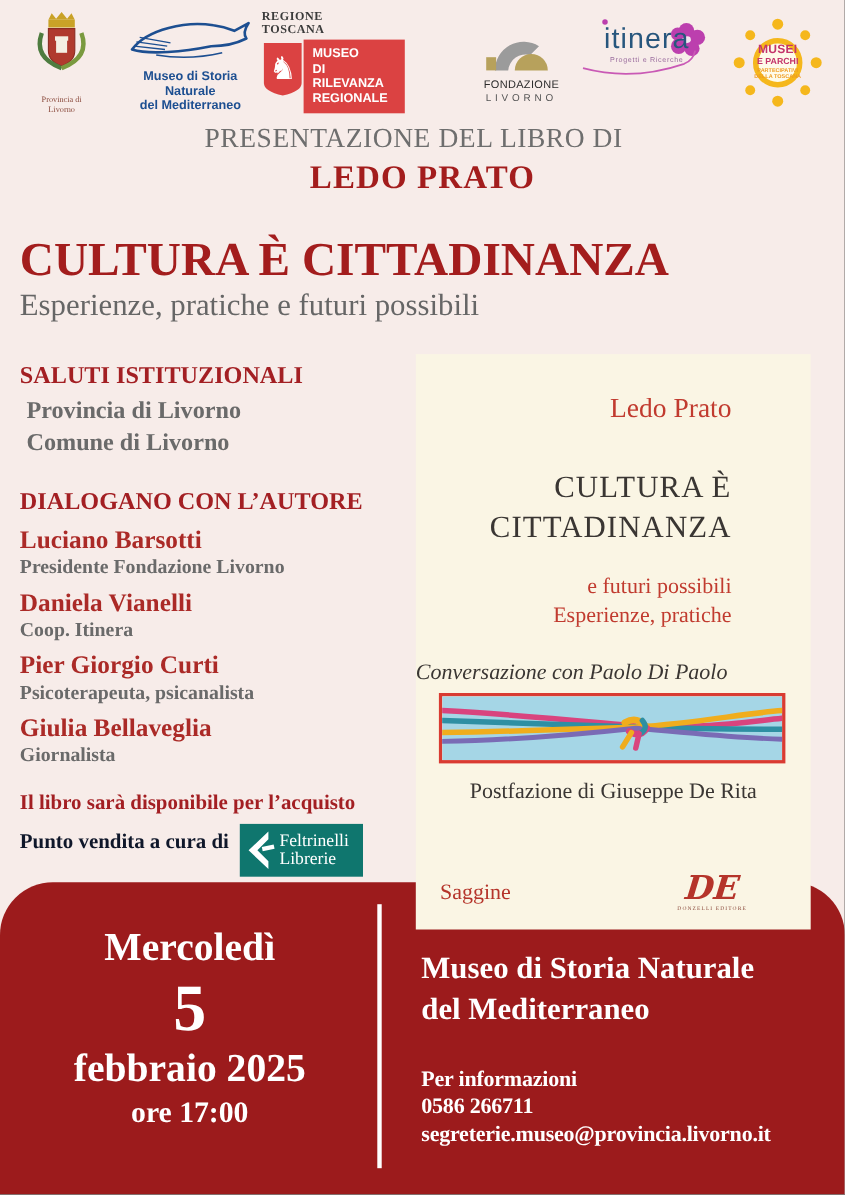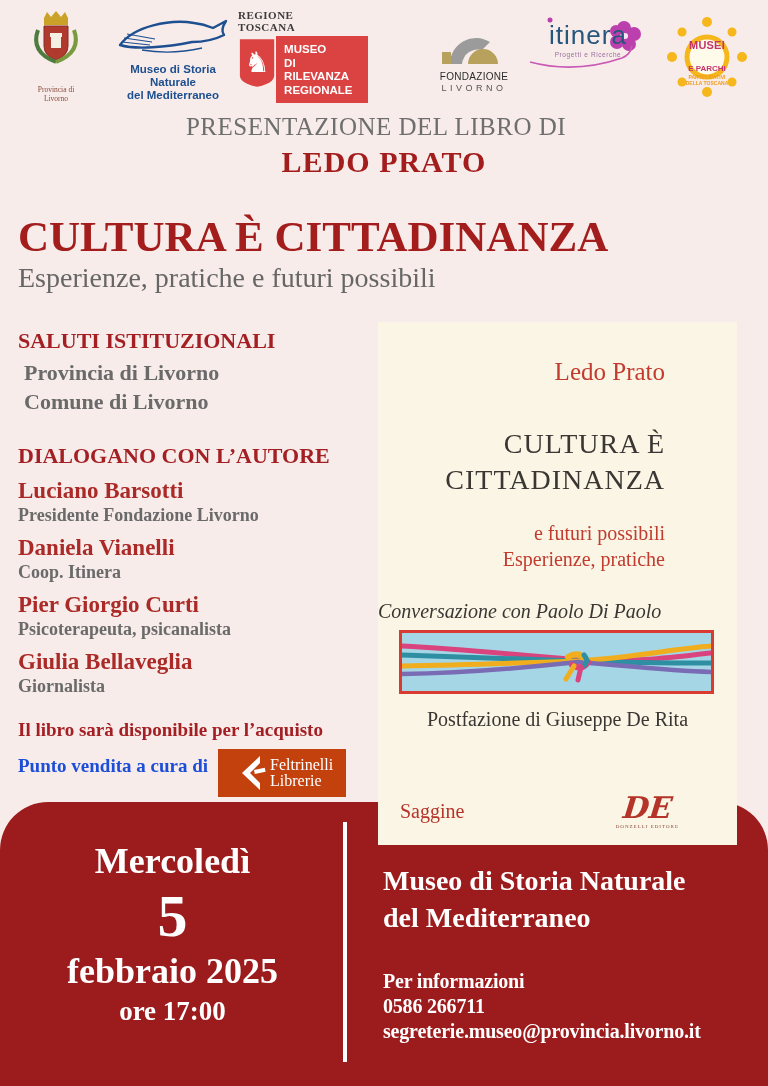--- a/index.html
+++ b/index.html
@@ -23,43 +23,43 @@
   .fondazione{left:424px;top:16px;width:100px;}
   .fond-text{font-family:"Liberation Sans",sans-serif;margin-top:1px;}
   .fond-line1{font-size:10px;font-weight:normal;color:#2b2b2b;letter-spacing:.3px;}
   .fond-line2{font-size:9px;color:#555;letter-spacing:3.5px;margin-top:1px;}
   .itinera{left:528px;top:22px;width:120px;}
   .itinera-word{font-family:"Liberation Sans",sans-serif;font-size:26px;color:#27567d;letter-spacing:1px;position:relative;line-height:26px;}
   .itinera-tag{font-family:"Liberation Sans",sans-serif;font-size:6.5px;color:#9b6d9e;letter-spacing:.6px;margin-top:3px;}
   .sun{left:664px;top:14px;width:86px;}
   .sun-text{position:absolute;left:0;top:26px;width:86px;text-align:center;font-family:"Liberation Sans",sans-serif;}
   .sun-l1{font-size:11px;font-weight:bold;color:#c4356b;letter-spacing:.2px;line-height:11px;}
-  .sun-l2{font-size:8px;font-weight:bold;color:#c4356b;line-height:9px;margin-top:13px;}
+  .sun-l2{font-size:8px;font-weight:bold;color:#c4356b;line-height:9px;}
   .sun-l3{font-size:5px;font-weight:bold;color:#ef9c20;line-height:6px;margin-top:1px;}
   .sun-l4{font-size:5px;font-weight:bold;color:#ef9c20;line-height:6px;}
   
   .kicker{position:absolute;top:113px;left:0;width:752px;text-align:center;
     font-size:25px;color:#6e6e6e;letter-spacing:.5px;}
   .author-line{position:absolute;top:145px;left:0;width:768px;text-align:center;
     font-size:30px;font-weight:bold;color:#a31d1d;letter-spacing:1px;}
   .main-title{position:absolute;left:18px;top:212px;font-size:43px;font-weight:bold;
     color:#a31d1d;letter-spacing:0;white-space:nowrap;}
   .main-sub{position:absolute;left:18px;top:262px;font-size:28px;color:#666;}
   
   .left-col{position:absolute;left:18px;top:328px;width:358px;}
   .sec-head{font-size:22px;font-weight:bold;color:#a31f23;margin:0 0 4px 0;}
   .sec-item{font-size:22px;font-weight:bold;color:#6a6a6a;padding-left:6px;line-height:29px;}
   .gap1{height:27px;}
   .speaker{margin-top:9px;}
   .speaker-name{font-size:23px;font-weight:bold;color:#ab2a27;line-height:26px;}
   .speaker-role{font-size:18px;font-weight:bold;color:#6a6a6a;line-height:22px;}
   .vendita1{font-size:19px;font-weight:bold;color:#a31f23;margin-top:22px;white-space:nowrap;}
   .vendita-row{display:flex;align-items:flex-start;margin-top:8px;}
-  .vendita2{font-size:19px;font-weight:bold;color:#1d4ed8;padding-top:6px;white-space:nowrap;}
-  .feltrinelli{margin-left:10px;width:112px;height:48px;background:#c2410c;display:flex;align-items:center;padding-left:16px;}
+  .vendita2{font-size:19px;font-weight:bold;color:#0f172a;padding-top:6px;white-space:nowrap;}
+  .feltrinelli{margin-left:10px;width:112px;height:48px;background:#0f766e;display:flex;align-items:center;}
   .felt-text{color:#fff;font-size:16px;line-height:16.5px;margin-left:2px;}
   
   .cover{position:absolute;left:378px;top:322px;width:359px;height:523px;background:#faf5e4;z-index:3;}
   .cover-author{position:absolute;top:36px;right:72px;font-size:25px;color:#c13b2f;}
   .cover-title{position:absolute;top:104px;right:72px;text-align:right;font-size:28px;
     color:#3a3633;letter-spacing:1px;line-height:36px;}
   .cover-sub{position:absolute;top:198px;right:72px;text-align:right;font-size:20px;
     color:#c13b2f;line-height:26px;}
   .cover-conv{position:absolute;top:278px;left:0;width:100%;text-align:left;font-size:20px;color:#3a3633;font-style:italic;}
   .rope-wrap{position:absolute;left:21px;top:308px;width:309px;height:58px;border:3px solid #d93b32;}

